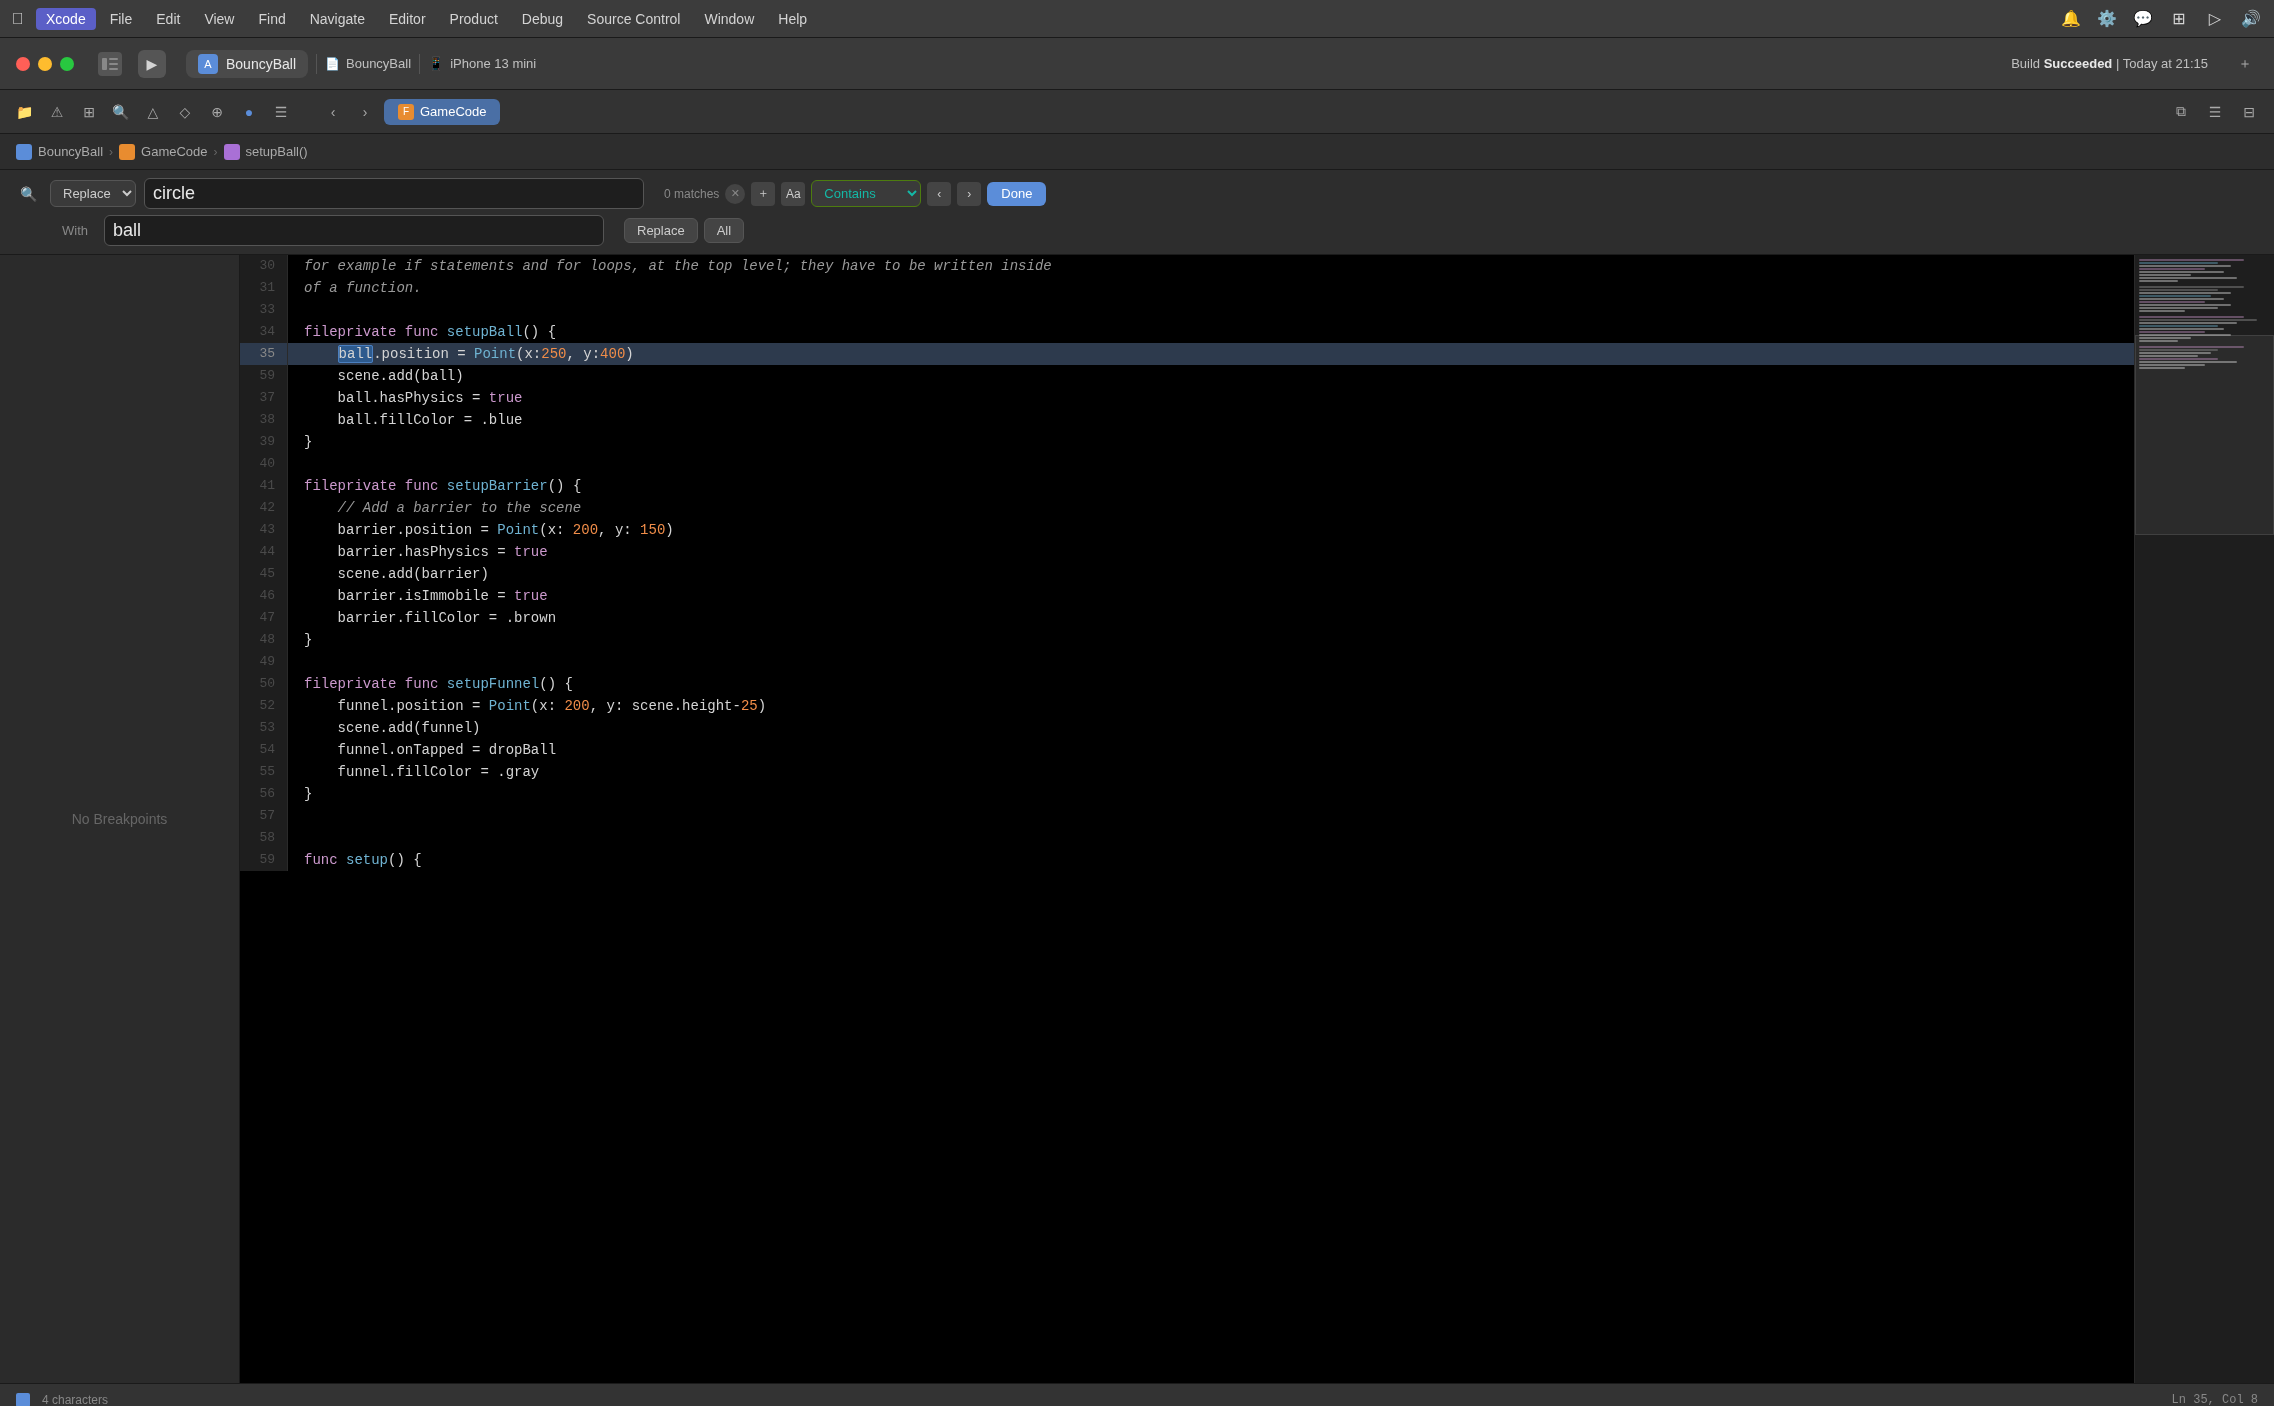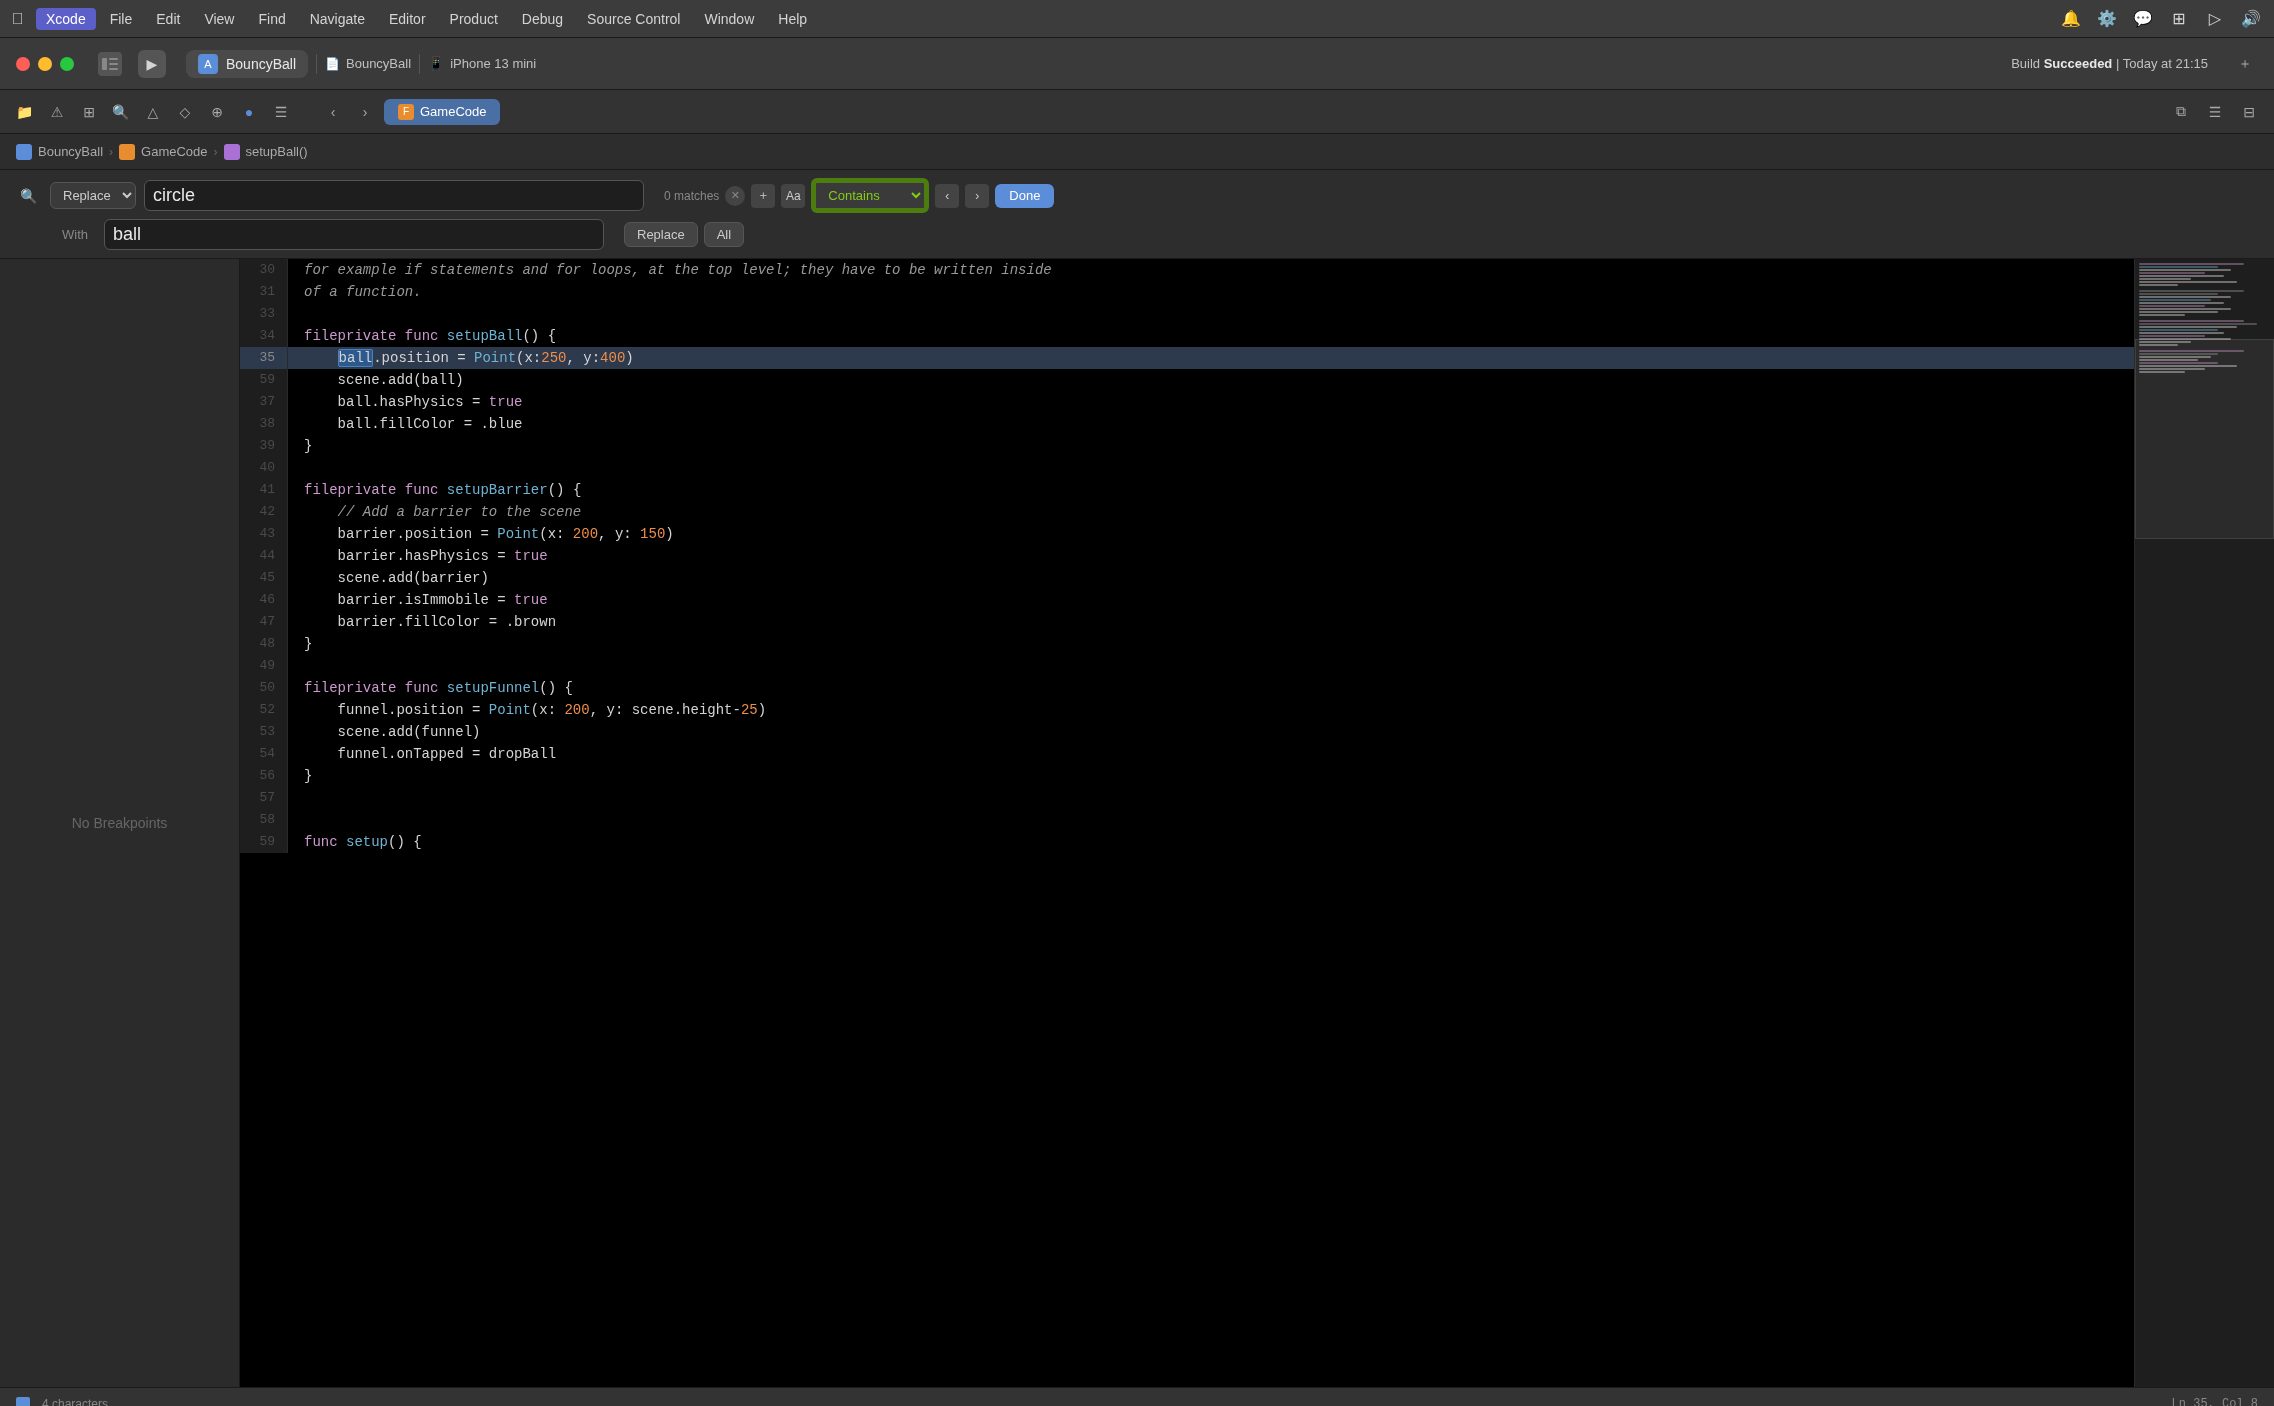--- a/index.html
+++ b/index.html
@@ -600,21 +600,21 @@
     </div>
     <div class="find-input-wrap">
       <input class="find-input" type="text" value="circle" style="">
     </div>
     <div class="find-controls">
       <span class="find-count">0 matches</span>
       <div class="close-btn">✕</div>
       <div class="find-btn">＋</div>
       <div class="find-btn">Aa</div>
       <div class="match-options">
-        <select style="background:#3a3a3a; border:5px solid #4d7c0f; border-radius:6px; color:#84cc16; padding:4px 8px; font-size:13px; outline:none;">
+        <select style="background:#3a3a3a; border:1px solid #4d7c0f; border-radius:6px; color:#14b8a6; padding:4px 8px; font-size:13px; outline:none;">
           <option>Contains</option>
           <option>Starts With</option>
           <option>Ends With</option>
           <option>Whole Word</option>
         </select>
       </div>
       <div class="find-btn">‹</div>
       <div class="find-btn">›</div>
       <button class="find-btn done">Done</button>
     </div>
@@ -724,20 +724,24 @@
       <span class="line-num">52</span>
       <span class="line-content">    funnel.position = <span class="fn">Point</span>(x: <span class="num">200</span>, y: scene.height-<span class="num">25</span>)</span>
     </div>
     <div class="code-line">
       <span class="line-num">53</span>
       <span class="line-content">    scene.add(funnel)</span>
     </div>
     <div class="code-line">
       <span class="line-num">54</span>
       <span class="line-content">    funnel.onTapped = dropBall</span>
+    </div>
+    <div class="code-line">
+      <span class="line-num">55</span>
+      <span class="line-content">    funnel.fillColor = .gray</span>
     </div>
     <div class="code-line">
       <span class="line-num">56</span>
       <span class="line-content">}</span>
     </div>
     <div class="code-line">
       <span class="line-num">57</span>
       <span class="line-content"></span>
     </div>
     <div class="code-line">

